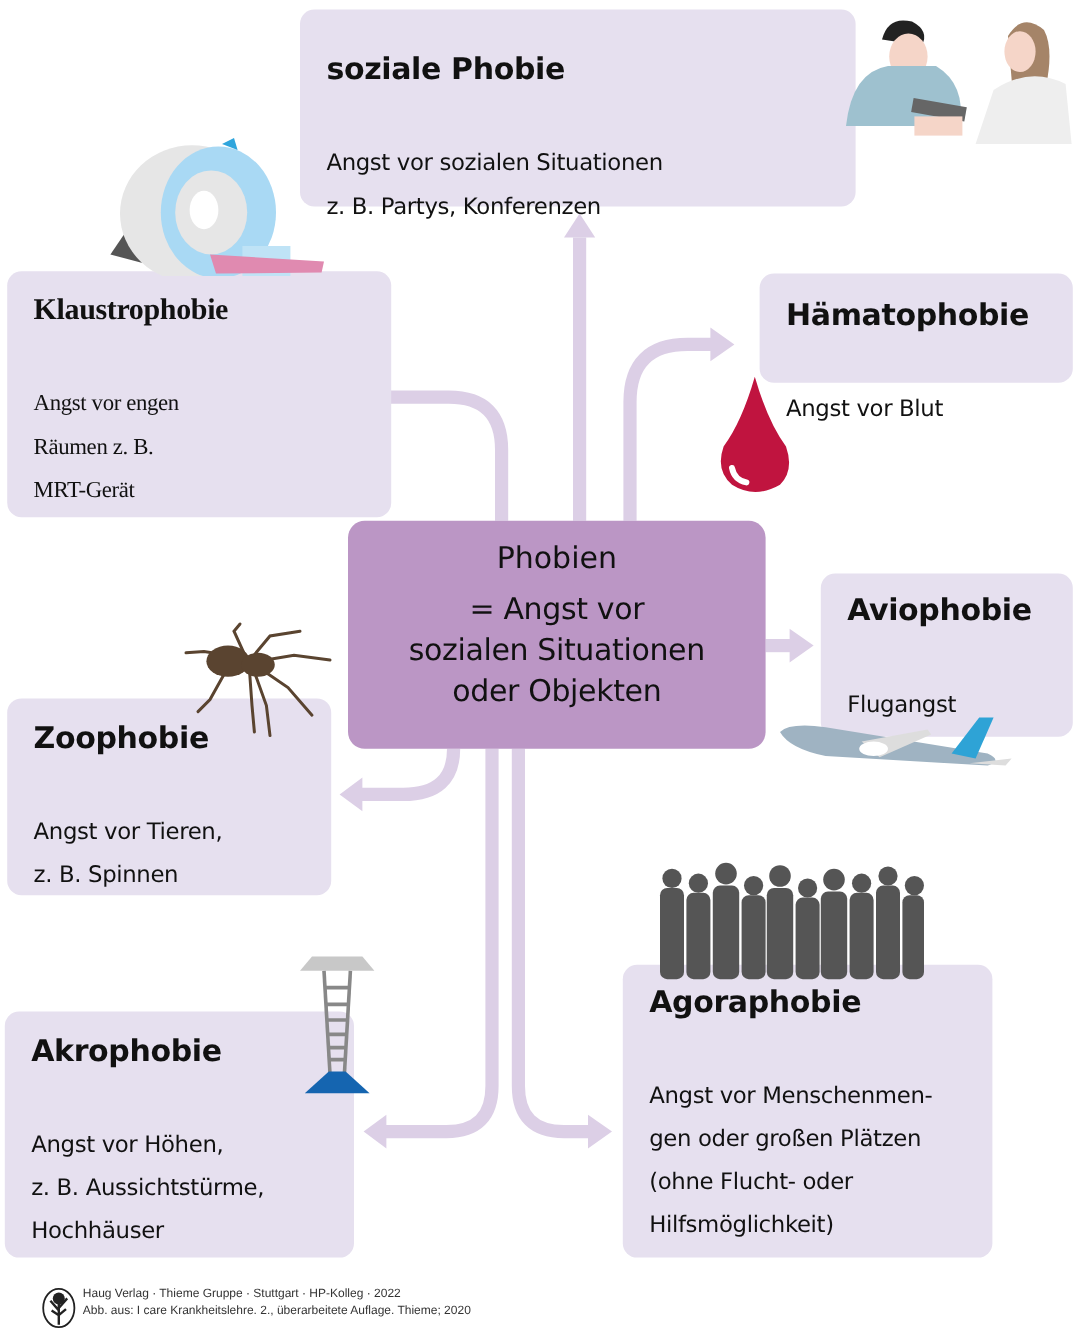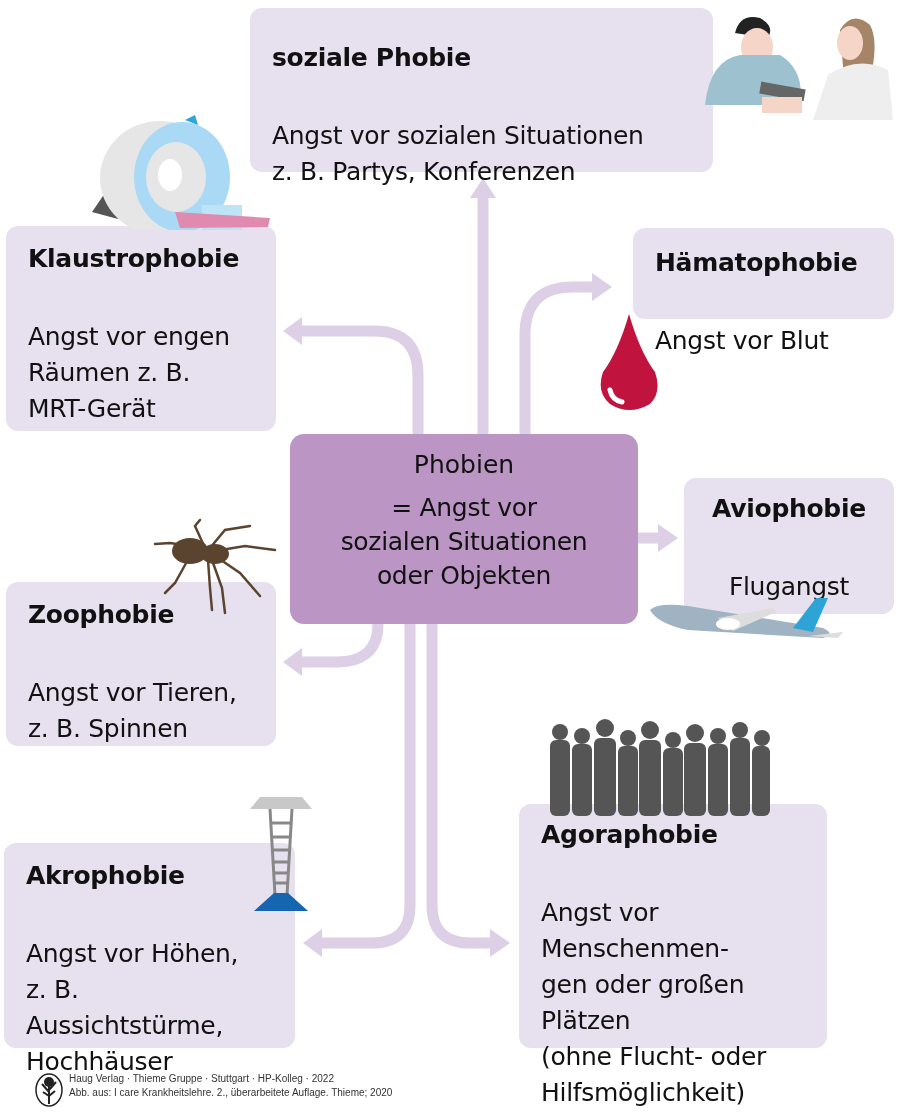--- a/index.html
+++ b/index.html
@@ -14,21 +14,21 @@
     background: #e6e0ef;
     border-radius: 12px;
     box-sizing: border-box;
     padding: 18px 22px;
   }
   .box .title {
     font-weight: bold; font-size: 25px; letter-spacing: -0.3px;
     margin: 0 0 14px 0; line-height: 1.2;
   }
   .box .desc {
-    font-size: 25px; line-height: 36px; white-space: pre-line;
+    font-size: 19px; line-height: 36px; white-space: pre-line;
     letter-spacing: -0.3px;
     margin-top: 45px;
   }
   .center {
     position: absolute; left: 290px; top: 434px; width: 348px; height: 190px;
     background: #bb96c5; border-radius: 14px; box-sizing: border-box;
     text-align: center; padding-top: 16px;
   }
   .center .title { font-weight: normal; font-size: 25px; margin-bottom: 12px; }
   .center .desc { font-size: 25px; line-height: 34px; white-space: pre-line; letter-spacing: -0.3px; }
@@ -83,21 +83,21 @@
   <ellipse cx="150" cy="38" rx="13" ry="17" fill="#f5d5c8"></ellipse>
   <path d="M128 70 q30 -20 60 -5 l5 50 h-80 z" fill="#eeeeee"></path>
 
   <path d="M35 28 q5 -20 25 -15 q15 8 8 20 z" fill="#222"></path>
   <ellipse cx="57" cy="42" rx="16" ry="19" fill="#f5d5c8"></ellipse>
   <path d="M5 100 q5 -45 35 -50 l40 0 q25 15 20 50 z" fill="#9ec1cf"></path>
   <rect x="60" y="80" width="45" height="12" transform="rotate(10 80 86)" fill="#666"></rect>
   <rect x="62" y="92" width="40" height="16" fill="#f5d5c8"></rect>
 </svg>
 
-<div class="box" style="left:6px; top:226px; width:270px; height:205px; padding-top:18px;">
+<div class="box" style="left:6px; top:226px; width:320px; height:205px; padding-top:18px;font-family:Liberation Serif, serif;">
   <div class="title">Klaustrophobie</div>
   <div class="desc">Angst vor engen
 Räumen z. B.
 MRT-Gerät</div>
 </div>
 <svg class="illus" style="left:90px; top:115px;" width="185" height="115">
   <polygon points="2,97 28,104 42,86 15,78" fill="#555"></polygon>
   <ellipse cx="70" cy="63" rx="60" ry="57" fill="#e6e6e6"></ellipse>
   <ellipse cx="92" cy="62" rx="48" ry="55" fill="#a9d9f4"></ellipse>
   <ellipse cx="86" cy="62" rx="30" ry="35" fill="#e6e6e6"></ellipse>
@@ -116,21 +116,21 @@
   <path d="M12 78 Q14 88 24 90" stroke="#ffffff" stroke-width="5" fill="none" stroke-linecap="round"></path>
 </svg>
 
 <div class="center">
   <div class="title">Phobien</div>
   <div class="desc">= Angst vor
 sozialen Situationen
 oder Objekten</div>
 </div>
 
-<div class="box" style="left:684px; top:478px; width:210px; height:136px; padding-top:16px;text-align:center;">
+<div class="box" style="left:684px; top:478px; width:210px; height:136px; padding-top:16px;">
   <div class="title">Aviophobie</div>
   <div class="desc">Flugangst</div>
 </div>
 <svg class="illus" style="left:648px; top:596px;" width="200" height="50">
   <path d="M2 14 Q10 6 40 10 L175 32 Q188 38 175 42 L40 34 Q10 28 2 14 Z" fill="#9fb3c2"></path>
   <polygon points="145,32 168,2 180,2 165,36" fill="#2ea3d6"></polygon>
   <polygon points="70,22 125,12 128,16 85,35" fill="#dddddd"></polygon>
   <ellipse cx="80" cy="28" rx="12" ry="6" fill="#ffffff"></ellipse>
   <polygon points="160,40 195,36 190,42" fill="#dddddd"></polygon>
 </svg>

